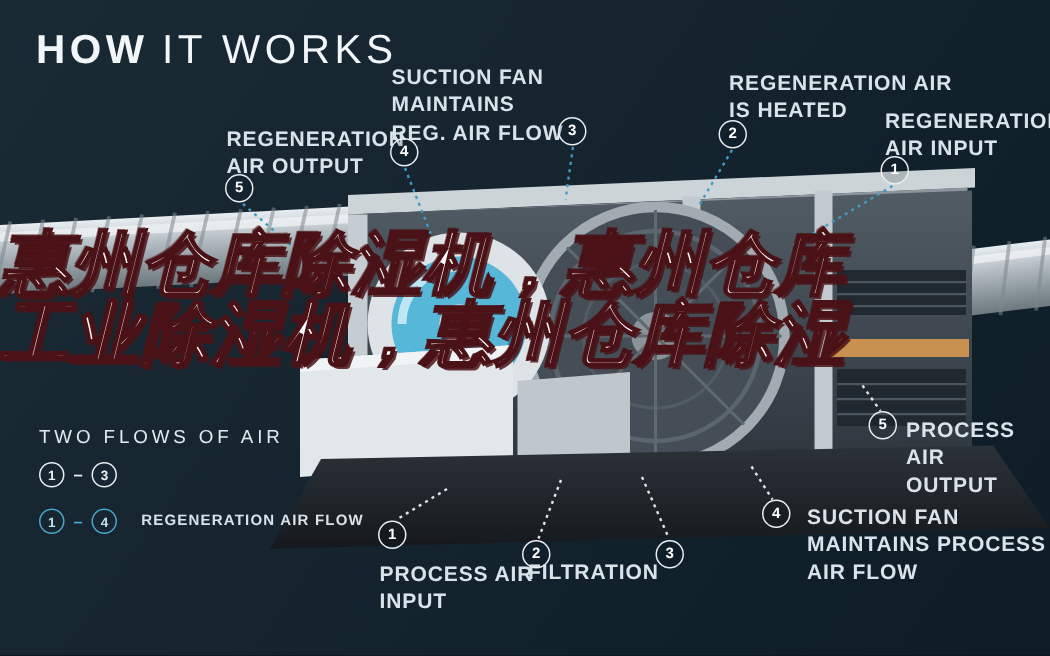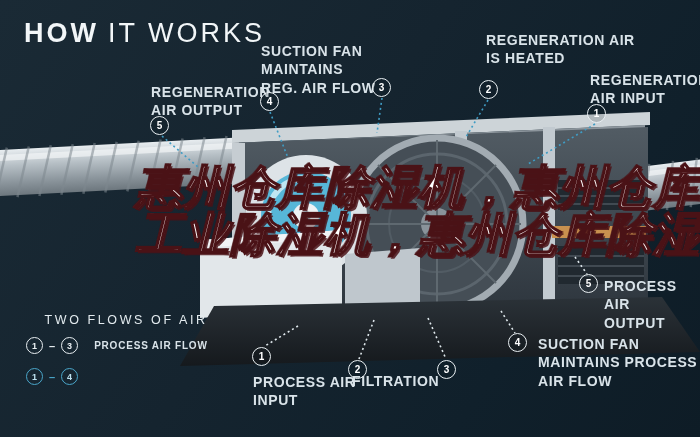--- a/index.html
+++ b/index.html
@@ -18,45 +18,45 @@
   }
   .circ{
     position:absolute;z-index:4;width:19px;height:19px;border:1.6px solid #e9eff2;border-radius:50%;
     display:flex;align-items:center;justify-content:center;
     font-size:10px;font-weight:700;color:#fff;box-sizing:border-box;background:rgba(10,20,28,.15);
   }
   
   #lbl-reg-out{left:151px;top:83px;}     #c-reg-out{left:150px;top:116px;}
   #lbl-sfan-reg{left:261px;top:42px;}    #c-sfan-reg{left:260px;top:92px;}
   #lbl-rotor{left:373px;top:42px;}       #c-rotor{left:372px;top:78px;}
-  #lbl-heated{left:486px;top:31px;}      #c-heated{left:479px;top:80px;}
+  #lbl-heated{left:486px;top:46px;}      #c-heated{left:479px;top:80px;}
   #lbl-reg-in{left:590px;top:71px;}      #c-reg-in{left:587px;top:104px;}
   
   #c-pin{left:252px;top:347px;}   #lbl-pin{left:253px;top:373px;}
   #c-filt{left:348px;top:360px;}  #lbl-filt{left:352px;top:372px;}
   #c-pdry{left:437px;top:360px;}  #lbl-pdry{left:437px;top:384px;}
   #c-sfan-p{left:508px;top:333px;}#lbl-sfan-p{left:538px;top:335px;}
   #c-pout{left:579px;top:274px;}  #lbl-pout{left:604px;top:277px;}
   
-  .legend{position:absolute;left:26px;top:313px;z-index:4;text-align:right;}
+  .legend{position:absolute;left:26px;top:284px;z-index:4;}
   .legend-title{color:#e3ebef;font-size:12.5px;font-weight:500;letter-spacing:2.6px;white-space:nowrap;}
   .legend-row{display:flex;align-items:center;gap:6px;margin-top:10px;height:17px;}
   .legend-row + .legend-row{margin-top:14px;}
   .lg-circ{
     width:17px;height:17px;border:1.5px solid currentColor;border-radius:50%;box-sizing:border-box;
     display:flex;align-items:center;justify-content:center;font-size:9px;font-weight:700;
   }
   .lg-dash{font-size:11px;font-weight:700;}
   .lg-label{color:#d9e3e9;font-size:10px;font-weight:700;letter-spacing:.8px;margin-left:10px;white-space:nowrap;}
   .row-white{color:#e9eff2;}
   .row-blue{color:#4aa6ca;}
   .row-blue .lg-circ{color:#bfe2f0;border-color:#4aa6ca;}
   
   .overlay{
-    position:absolute;left:0;width:700px;top:164px;z-index:6;text-align:right;
+    position:absolute;left:0;width:700px;top:152px;z-index:6;text-align:left;
     font-weight:700;font-style:italic;font-size:46px;line-height:47px;color:#ffffff;
     letter-spacing:1px;
     -webkit-text-stroke:1.5px #4a1216;
     text-shadow:2px 2px 0 rgba(74,18,22,.85), -1px -1px 0 rgba(74,18,22,.6);
     white-space:nowrap;
   }
 </style>
 </head>
 <body>
 
@@ -214,26 +214,26 @@
   <div class="circ" id="c-pout">5</div>
   <div class="lbl" id="lbl-pout">PROCESS AIR
 OUTPUT</div>
 
   <div class="legend">
     <div class="legend-title">TWO FLOWS OF AIR</div>
     <div class="legend-row row-white">
       <span class="lg-circ">1</span>
       <span class="lg-dash">–</span>
       <span class="lg-circ">3</span>
-      <span class="lg-label">PROCESS AIR FLOW</span>
     </div>
     <div class="legend-row row-blue">
       <span class="lg-circ">1</span>
       <span class="lg-dash">–</span>
       <span class="lg-circ">4</span>
+      <span class="lg-label">REGENERATION AIR FLOW</span>
     </div>
   </div>
 
   <div class="overlay">
     <div>惠州仓库除湿机，惠州仓库</div>
     <div>工业除湿机，惠州仓库除湿</div>
   </div>
 
 </div>
 

